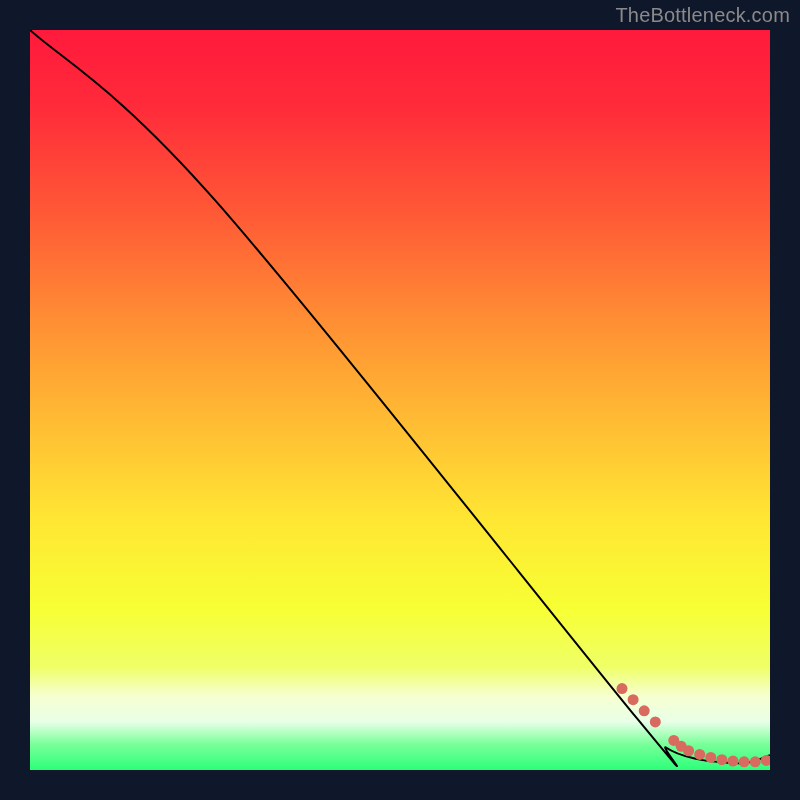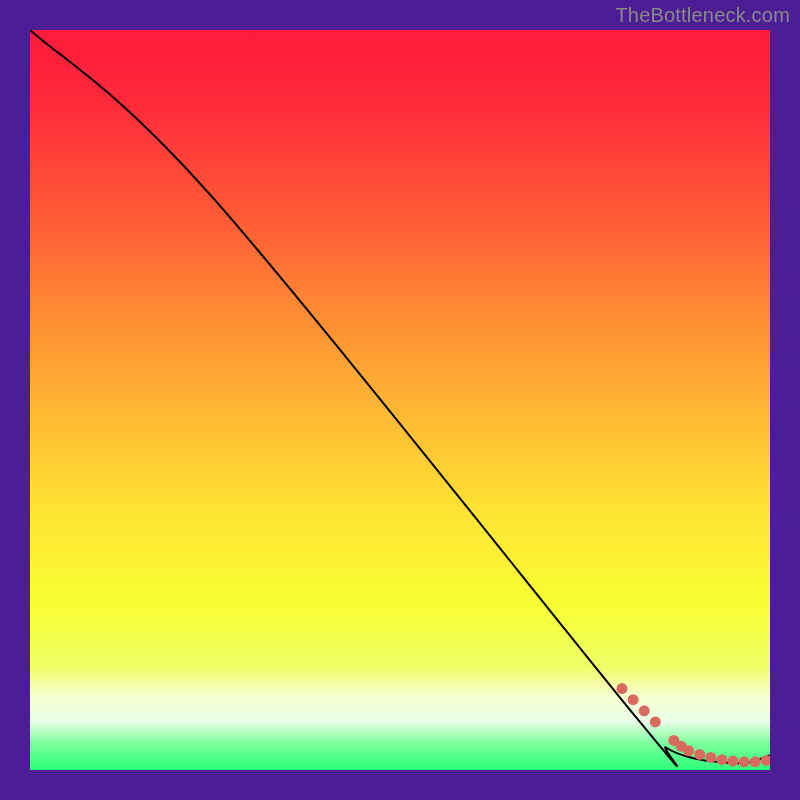--- a/index.html
+++ b/index.html
@@ -7,21 +7,21 @@
     padding: 0;
     width: 800px;
     height: 800px;
     background: #000;
     font-family: Arial, Helvetica, sans-serif;
   }
   .stage {
     position: relative;
     width: 800px;
     height: 800px;
-    background: #4c1d95;
+    background: #0f172a;
   }
   .watermark {
     position: absolute;
     top: 4px;
     right: 10px;
     color: #8a8a8a;
     font-size: 20px;
     font-weight: 500;
     letter-spacing: 0.2px;
     z-index: 5;

